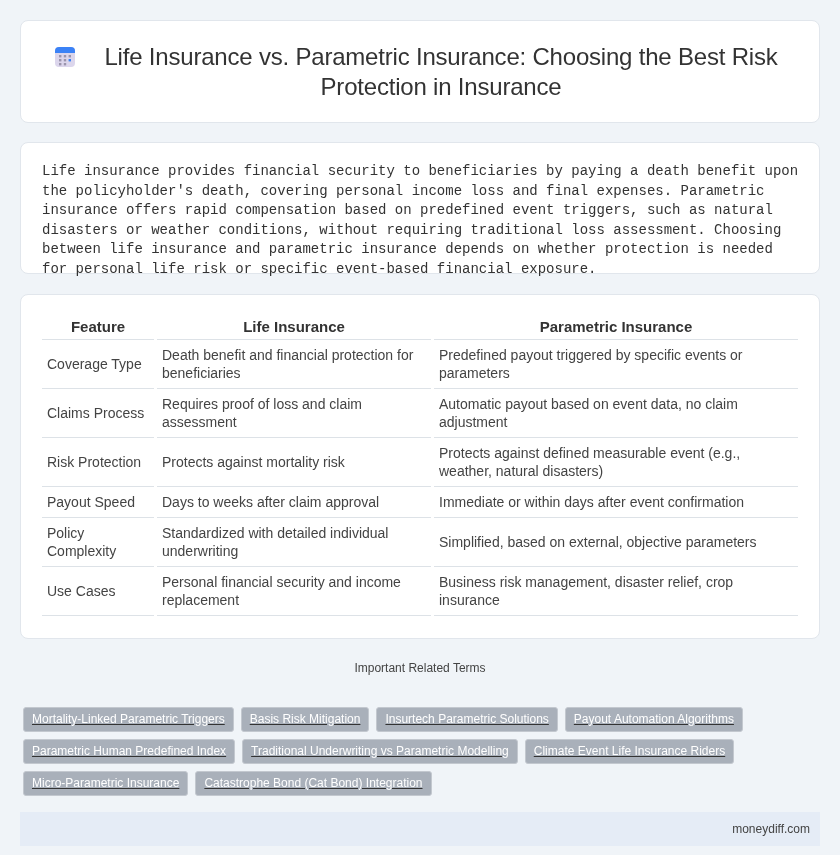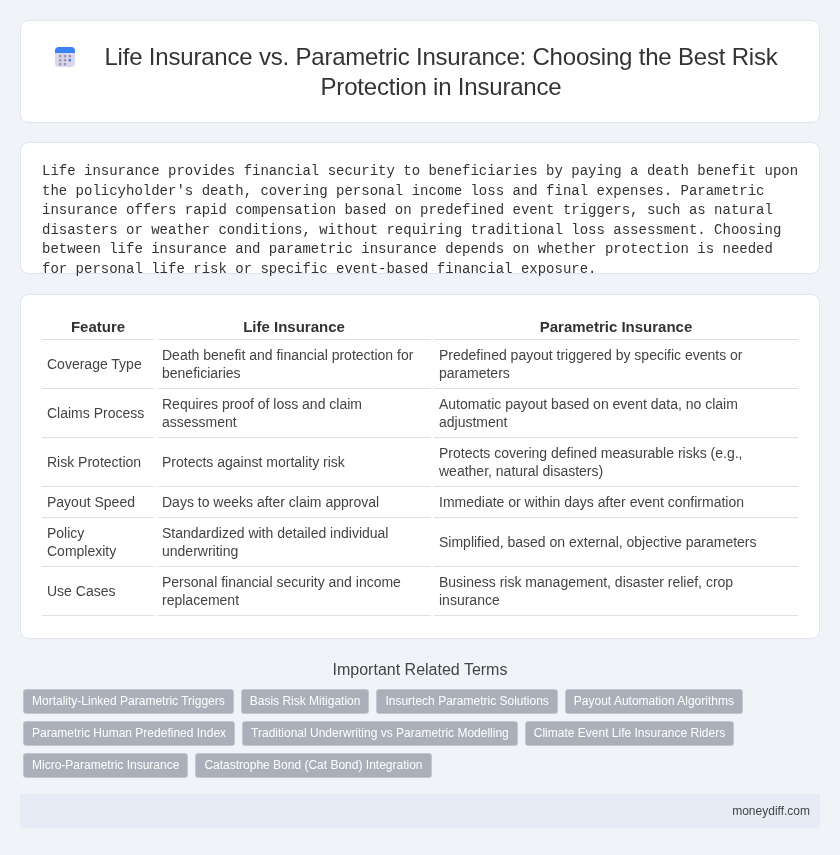--- a/index.html
+++ b/index.html
@@ -83,31 +83,32 @@
       color: #444;
       padding: 6px 4px 6px 5px;
       border-bottom: 1.5px solid #dde2e7;
       vertical-align: middle;
     }
     .col-feature { width: 112px; }
     .col-life { width: 274px; }
     .col-param { width: auto; }
     .related-title {
       text-align: center;
-      font-size: 16px;
+      font-size: 12px;
       color: #444;
       margin-top: 22px;
       height: 20px;
     }
     .tags {
-      margin-top: 8px;
+      margin-top: 26px;
       display: flex;
       flex-wrap: wrap;
       gap: 7px 7px;
       padding: 0 3px;
+      text-decoration: underline;
     }
     .tag {
       background: #a9b0ba;
       color: #ffffff;
       font-size: 12px;
       padding: 5px 8px;
       border-radius: 3px;
       border: 1px solid #c3c8cf;
       line-height: 13px;
       cursor: pointer;
@@ -171,21 +172,21 @@
           <td>Predefined payout triggered by specific events or parameters</td>
         </tr>
         <tr style="height:49px">
           <td>Claims Process</td>
           <td>Requires proof of loss and claim assessment</td>
           <td>Automatic payout based on event data, no claim adjustment</td>
         </tr>
         <tr style="height:49px">
           <td>Risk Protection</td>
           <td>Protects against mortality risk</td>
-          <td>Protects covering defined measurable risks (e.g., weather, natural disasters)</td>
+          <td>Protects against defined measurable event (e.g., weather, natural disasters)</td>
         </tr>
         <tr style="height:31px">
           <td>Payout Speed</td>
           <td>Days to weeks after claim approval</td>
           <td>Immediate or within days after event confirmation</td>
         </tr>
         <tr style="height:49px">
           <td>Policy Complexity</td>
           <td>Standardized with detailed individual underwriting</td>
           <td>Simplified, based on external, objective parameters</td>

